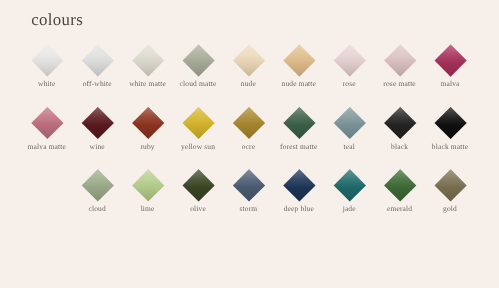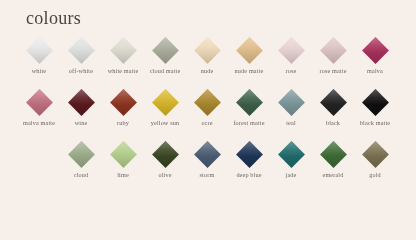--- a/index.html
+++ b/index.html
@@ -19,21 +19,21 @@
     position: relative;
     width: 416px;
     height: 190px;
     background: #f6efea;
     box-sizing: border-box;
   }
   #page-title {
     position: absolute;
     left: 26px;
     top: 10px;
-    font-size: 18px;
+    font-size: 14px;
     line-height: 16px;
     color: #4a4340;
     letter-spacing: 0.3px;
     font-family: "Liberation Serif", "DejaVu Serif", serif;
     font-weight: 400;
   }
   .swatch-row {
     position: absolute;
     display: flex;
     flex-direction: row;

